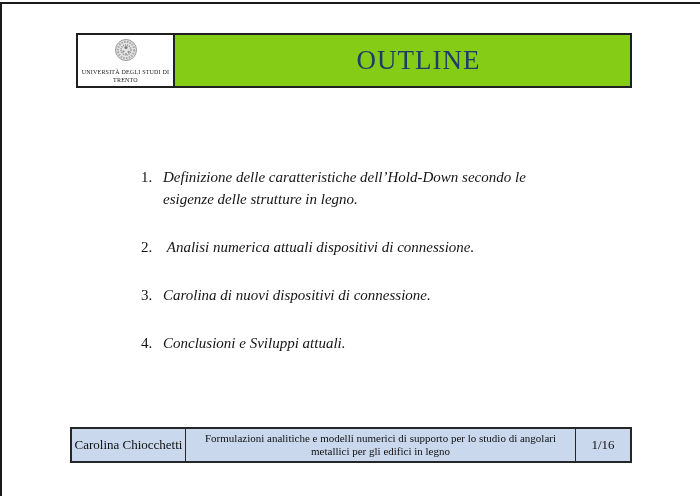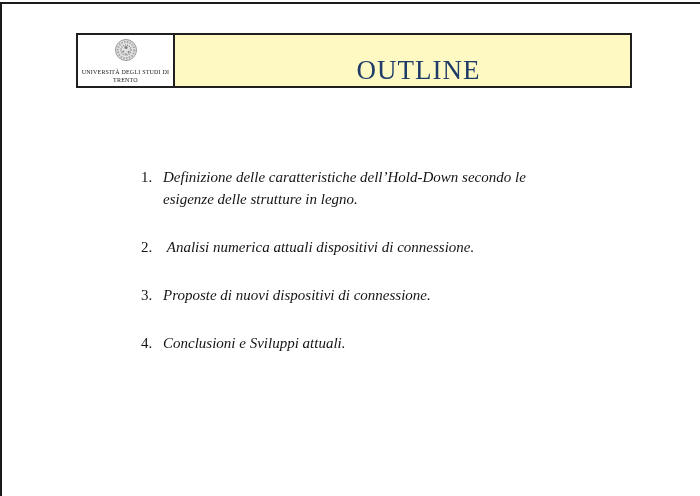--- a/index.html
+++ b/index.html
@@ -32,22 +32,22 @@
   .logo-cell {
     width: 97px; background: #ffffff; border-right: 2px solid #1f1f1f;
     box-sizing: border-box;
     display: flex; flex-direction: column; align-items: center; justify-content: center;
   }
   .logo-text {
     font-size: 6px; line-height: 7px; text-align: center; color: #1b1b1b;
     letter-spacing: 0.2px; margin-top: 1px; white-space: nowrap;
   }
   .title-cell {
-    flex: 1; background: #fef9c3;
-    display: flex; align-items: flex-end; justify-content: center; padding-left: 32px;
+    flex: 1; background: #84cc16;
+    display: flex; align-items: center; justify-content: center; padding-left: 32px;
   }
   .slide-title {
     font-size: 27px; color: #1f3b68; letter-spacing: 1px; font-weight: 400;
   }
 
   
   .outline-list {
     position: absolute; left: 141px; top: 166px; width: 444px;
     font-size: 15px; line-height: 22px; color: #141414;
   }
@@ -111,22 +111,27 @@
       <span class="num">1.</span>
       <span class="txt">Definizione delle caratteristiche dell’Hold-Down secondo le
 esigenze delle strutture in legno.</span>
     </div>
     <div class="li">
       <span class="num">2.</span>
       <span class="txt"> Analisi numerica attuali dispositivi di connessione.</span>
     </div>
     <div class="li">
       <span class="num">3.</span>
-      <span class="txt">Proposte di nuovi dispositivi di connessione.</span>
+      <span class="txt">Carolina di nuovi dispositivi di connessione.</span>
     </div>
     <div class="li">
       <span class="num">4.</span>
       <span class="txt">Conclusioni e Sviluppi attuali.</span>
     </div>
   </div>
 
+  <div class="footer">
+    <div class="footer-cell footer-author">Carolina Chiocchetti</div>
+    <div class="footer-cell footer-title">Formulazioni analitiche e modelli numerici di supporto per lo studio di angolari metallici per gli edifici in legno</div>
+    <div class="footer-cell footer-page">1/16</div>
+  </div>
 
 </div>
 
 </body></html>

